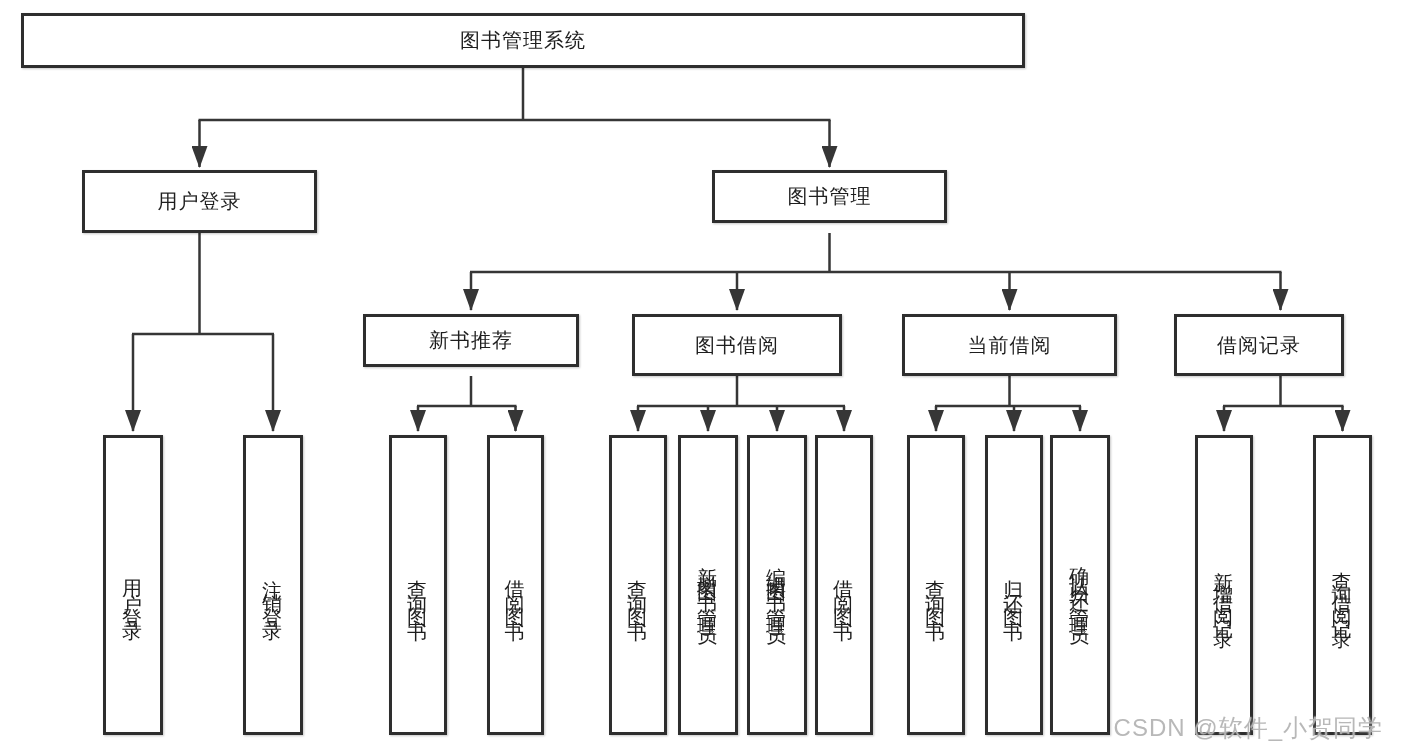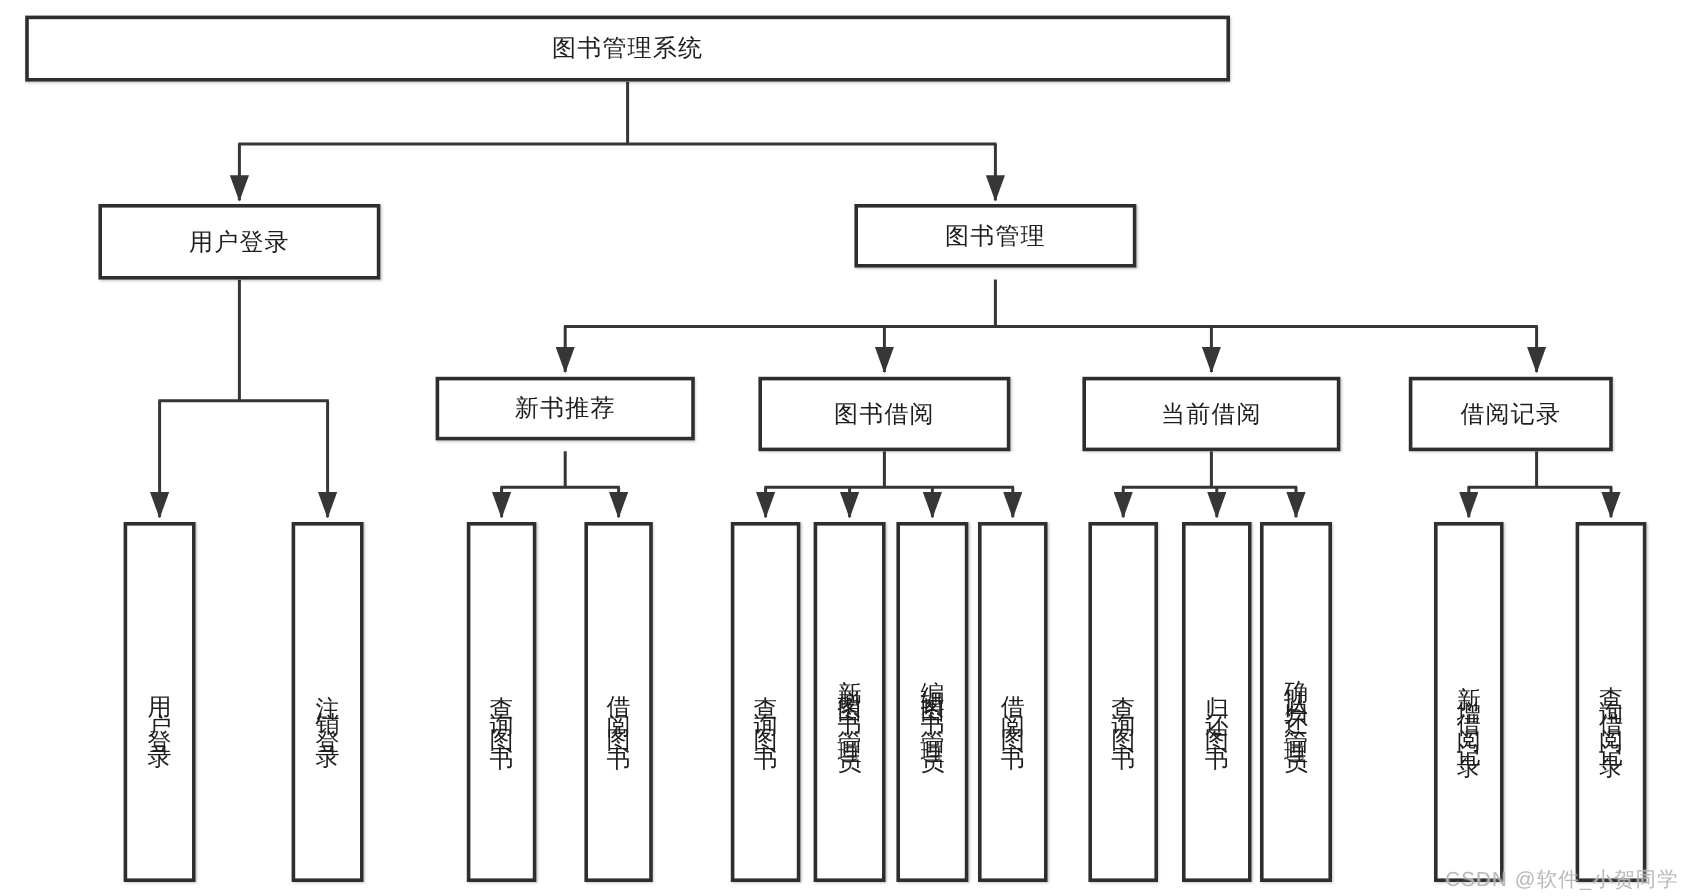--- a/index.html
+++ b/index.html
@@ -52,23 +52,23 @@
   .vnode span {
     writing-mode: vertical-rl;
     text-orientation: mixed;
     white-space: nowrap;
   }
   .sp4 span { letter-spacing: 0.70em; margin-top: 0.70em; }
   .sp6 span { letter-spacing: 0.58em; margin-top: 0.58em; }
   .sp9 span { letter-spacing: 0.42em; margin-top: 0.42em; }
   .watermark {
     position: absolute;
-    right: 6px;
+    right: 22px;
     bottom: 3px;
-    font-size: 17px;
+    font-size: 24px;
     color: rgba(174, 174, 174, 0.88);
     text-shadow: 0 0 2px rgba(255,255,255,0.9);
     letter-spacing: 1px;
     z-index: 5;
   }
 </style>
 </head>
 <body>
 
 <div class="canvas">

